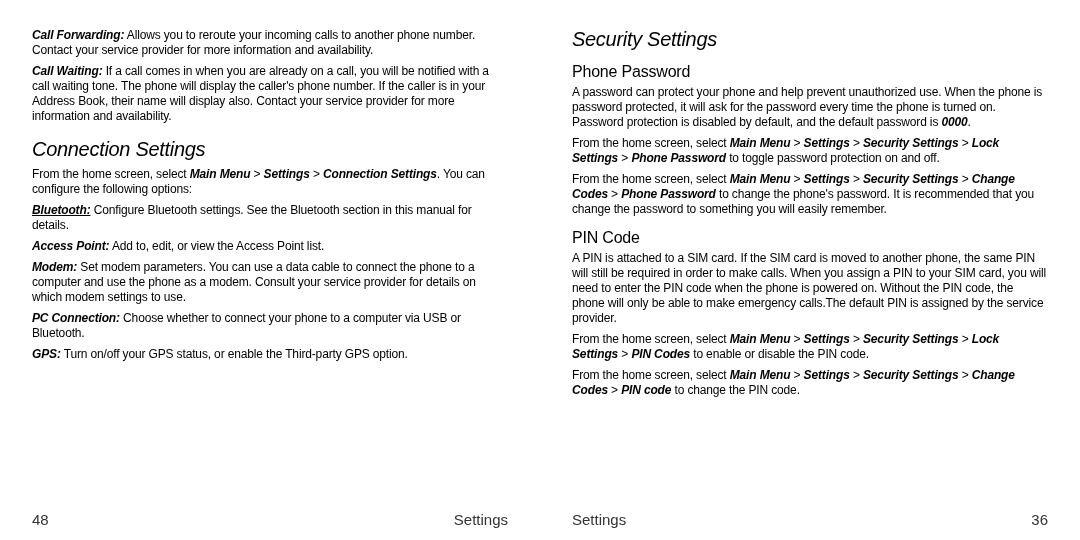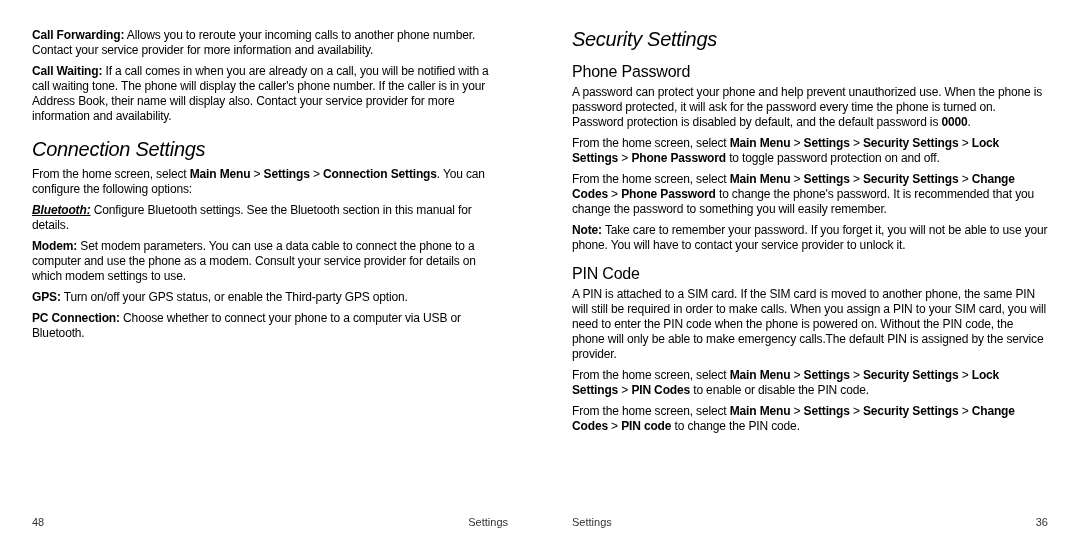--- a/index.html
+++ b/index.html
@@ -2,55 +2,55 @@
 <html><head>
 <meta charset="utf-8">
 <style>
 body { margin:0; padding:0; font-family: Arial, Helvetica, sans-serif; font-size:12px; color:#000; background:#fff; width:1080px; height:540px; overflow:hidden; }
 .spread { display:flex; width:1080px; height:540px; }
 .page { width:540px; height:540px; box-sizing:border-box; padding:28px 32px 20px 32px; position:relative; display:flex; flex-direction:column; }
 .content { flex:1; }
 p { margin:0 0 6px 0; line-height:1.25; letter-spacing:-0.15px; }
 h2 { font-style:italic; font-weight:500; font-size:20px; margin:14px 0 6px 0; letter-spacing:-0.3px; }
 h3 { font-weight:400; font-size:16px; margin:12px 0 4px 0; letter-spacing:-0.2px; }
-.b { font-weight:bold; }
+.b { font-weight:bold;font-style:italic; }
 .bi { font-weight:bold; font-style:italic;text-decoration:underline; }
 .i { }
-.footer { display:flex; justify-content:space-between; font-size:11px; color:#333; position:absolute; bottom:12px; left:32px; right:32px; }
+.footer { display:flex; justify-content:space-between; font-size:15px; color:#333; position:absolute; bottom:12px; left:32px; right:32px; }
 </style>
 </head>
 <body>
 
 <div class="spread">
 
 <div class="page">
 <div class="content">
 <p><span class="b">Call Forwarding:</span><span> Allows you to reroute your incoming calls to another phone number. Contact your service provider for more information and availability.</span></p>
 <p><span class="b">Call Waiting:</span><span> If a call comes in when you are already on a call, you will be notified with a call waiting tone. The phone will display the caller's phone number. If the caller is in your Address Book, their name will display also. Contact your service provider for more information and availability.</span></p>
 <h2>Connection Settings</h2>
 <p><span>From the home screen, select </span><span class="b">Main Menu</span><span> &gt; </span><span class="b">Settings</span><span> &gt; </span><span class="b">Connection Settings</span><span>. You can configure the following options:</span></p>
 <p><span class="bi">Bluetooth:</span><span> Configure </span><span class="i">Bluetooth</span><span> settings. See the </span><span class="i">Bluetooth</span><span> section in this manual for details.</span></p>
+<p><span class="b">Access Point:</span><span> Add to, edit, or view the Access Point list.</span></p>
 <p><span class="b">Modem:</span><span> Set modem parameters. You can use a data cable to connect the phone to a computer and use the phone as a modem. Consult your service provider for details on which modem settings to use.</span></p>
+<p><span class="b">PC Connection:</span><span> Choose whether to connect your phone to a computer via USB or </span><span class="i">Bluetooth</span><span>.</span></p>
 <p><span class="b">GPS:</span><span> Turn on/off your GPS status, or enable the Third-party GPS option.</span></p>
-<p><span class="b">PC Connection:</span><span> Choose whether to connect your phone to a computer via USB or </span><span class="i">Bluetooth</span><span>.</span></p>
 </div>
 <div class="footer">
 <span>48</span>
 <span>Settings</span>
 </div>
 </div>
 
 <div class="page">
 <div class="content">
 <h2 style="margin-top:0">Security Settings</h2>
 <h3>Phone Password</h3>
 <p><span>A password can protect your phone and help prevent unauthorized use. When the phone is password protected, it will ask for the password every time the phone is turned on. Password protection is disabled by default, and the default password is </span><span class="b">0000</span><span>.</span></p>
 <p><span>From the home screen, select </span><span class="b">Main Menu</span><span> &gt; </span><span class="b">Settings</span><span> &gt; </span><span class="b">Security Settings</span><span> &gt; </span><span class="b">Lock Settings</span><span> &gt; </span><span class="b">Phone Password</span><span> to toggle password protection on and off.</span></p>
 <p><span>From the home screen, select </span><span class="b">Main Menu</span><span> &gt; </span><span class="b">Settings</span><span> &gt; </span><span class="b">Security Settings</span><span> &gt; </span><span class="b">Change Codes</span><span> &gt; </span><span class="b">Phone Password</span><span> to change the phone's password. It is recommended that you change the password to something you will easily remember.</span></p>
-<p><span class="b">Note:</span><span> Take care to remember your password. If you forget it, you will not be able to use your phone. You will have to contact your service provider to unlock it.</span></p>
 <h3>PIN Code</h3>
 <p>A PIN is attached to a SIM card. If the SIM card is moved to another phone, the same PIN will still be required in order to make calls. When you assign a PIN to your SIM card, you will need to enter the PIN code when the phone is powered on. Without the PIN code, the phone will only be able to make emergency calls.The default PIN is assigned by the service provider.</p>
 <p><span>From the home screen, select </span><span class="b">Main Menu</span><span> &gt; </span><span class="b">Settings</span><span> &gt; </span><span class="b">Security Settings</span><span> &gt; </span><span class="b">Lock Settings</span><span> &gt; </span><span class="b">PIN Codes</span><span> to enable or disable the PIN code.</span></p>
 <p><span>From the home screen, select </span><span class="b">Main Menu</span><span> &gt; </span><span class="b">Settings</span><span> &gt; </span><span class="b">Security Settings</span><span> &gt; </span><span class="b">Change Codes</span><span> &gt; </span><span class="b">PIN code</span><span> to change the PIN code.</span></p>
 </div>
 <div class="footer">
 <span>Settings</span>
 <span>36</span>
 </div>
 </div>

